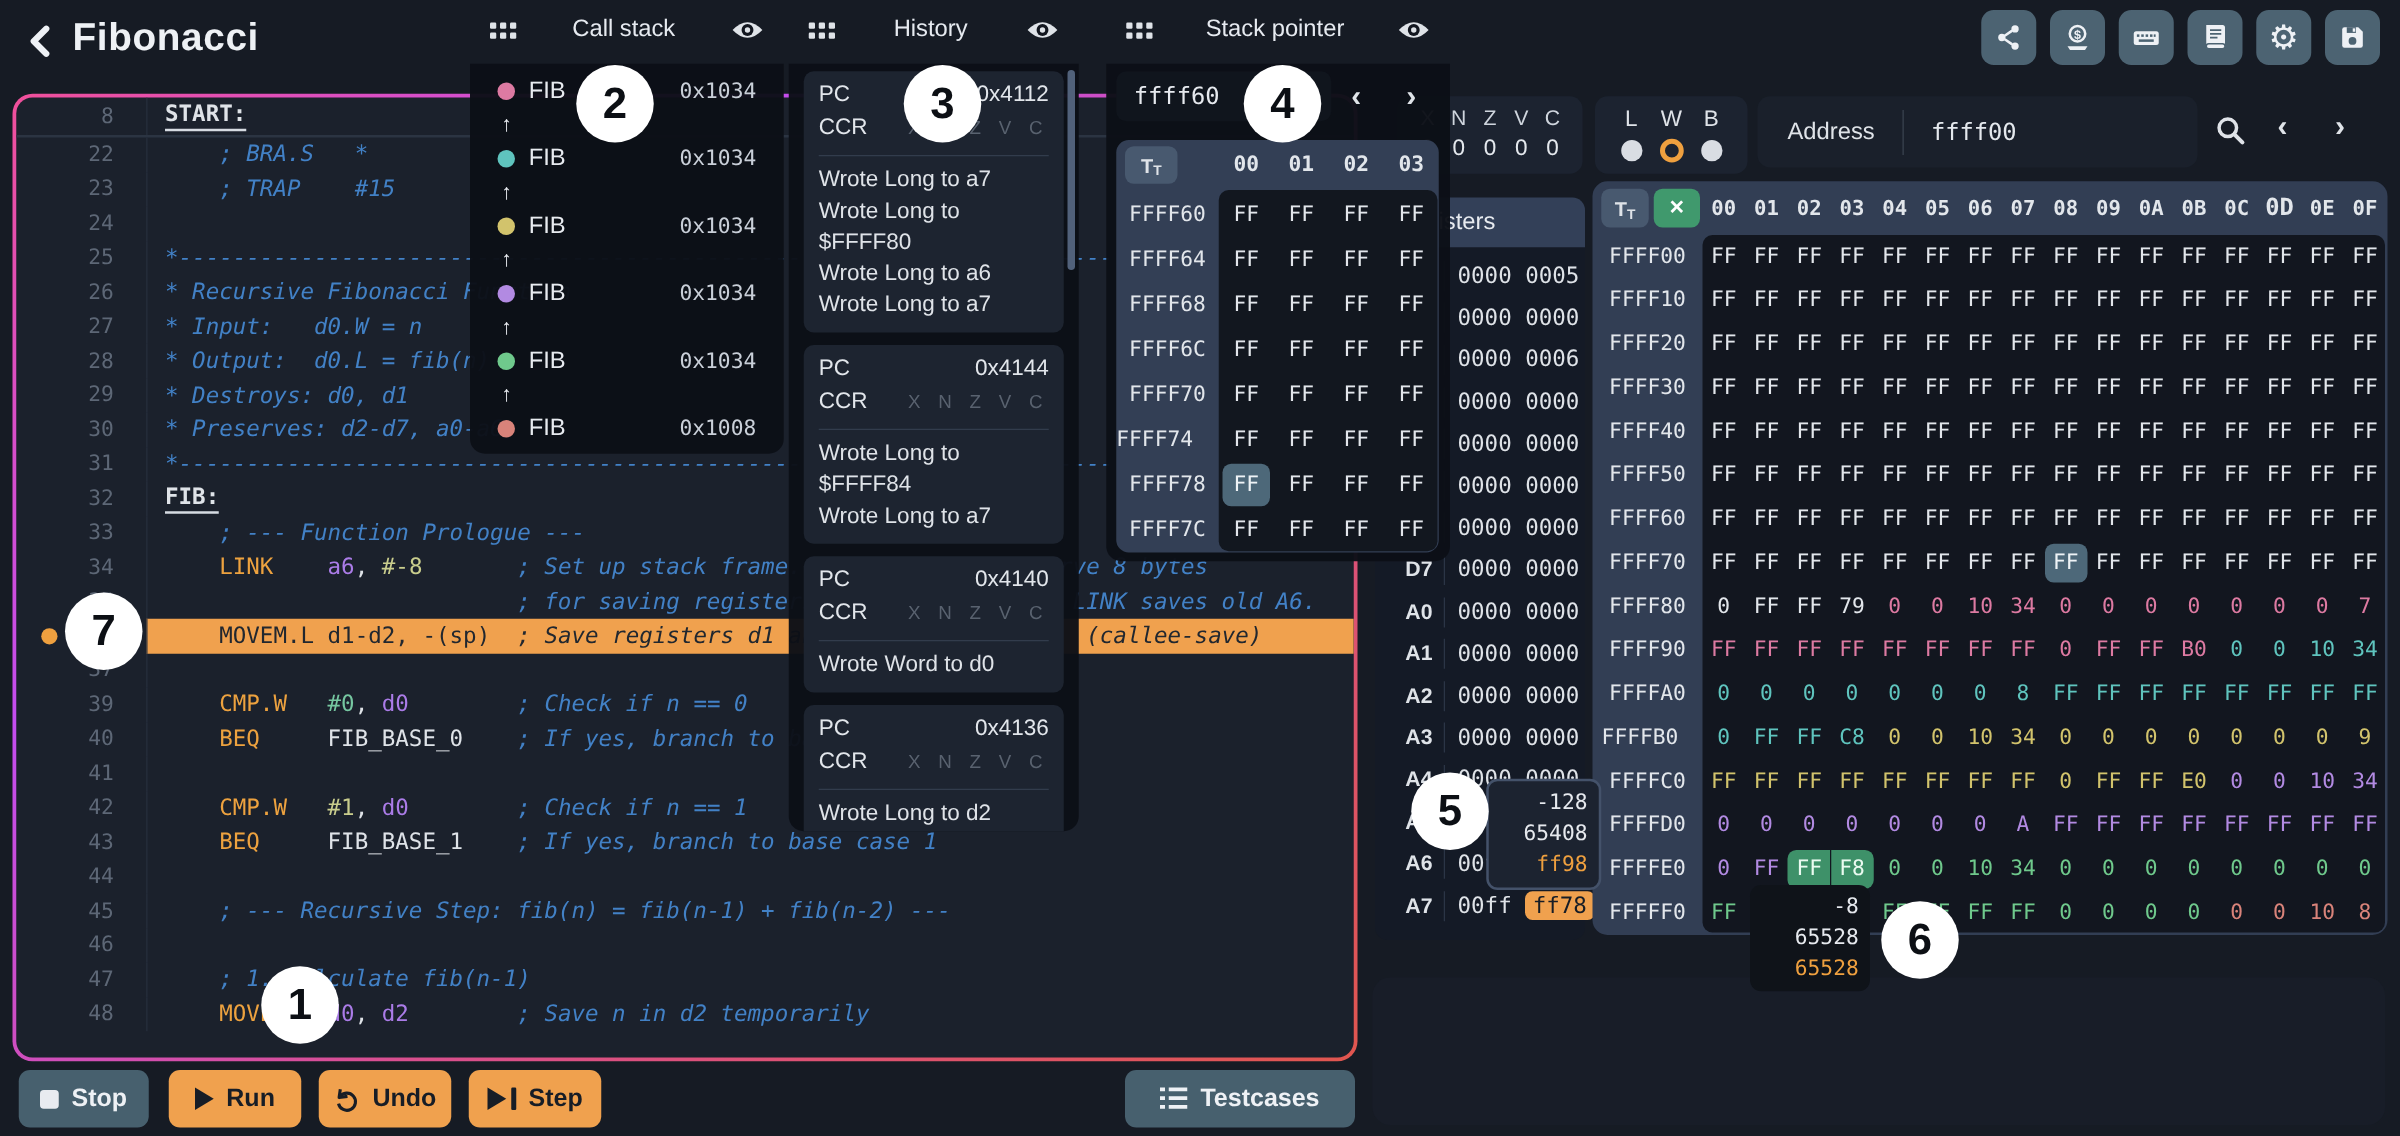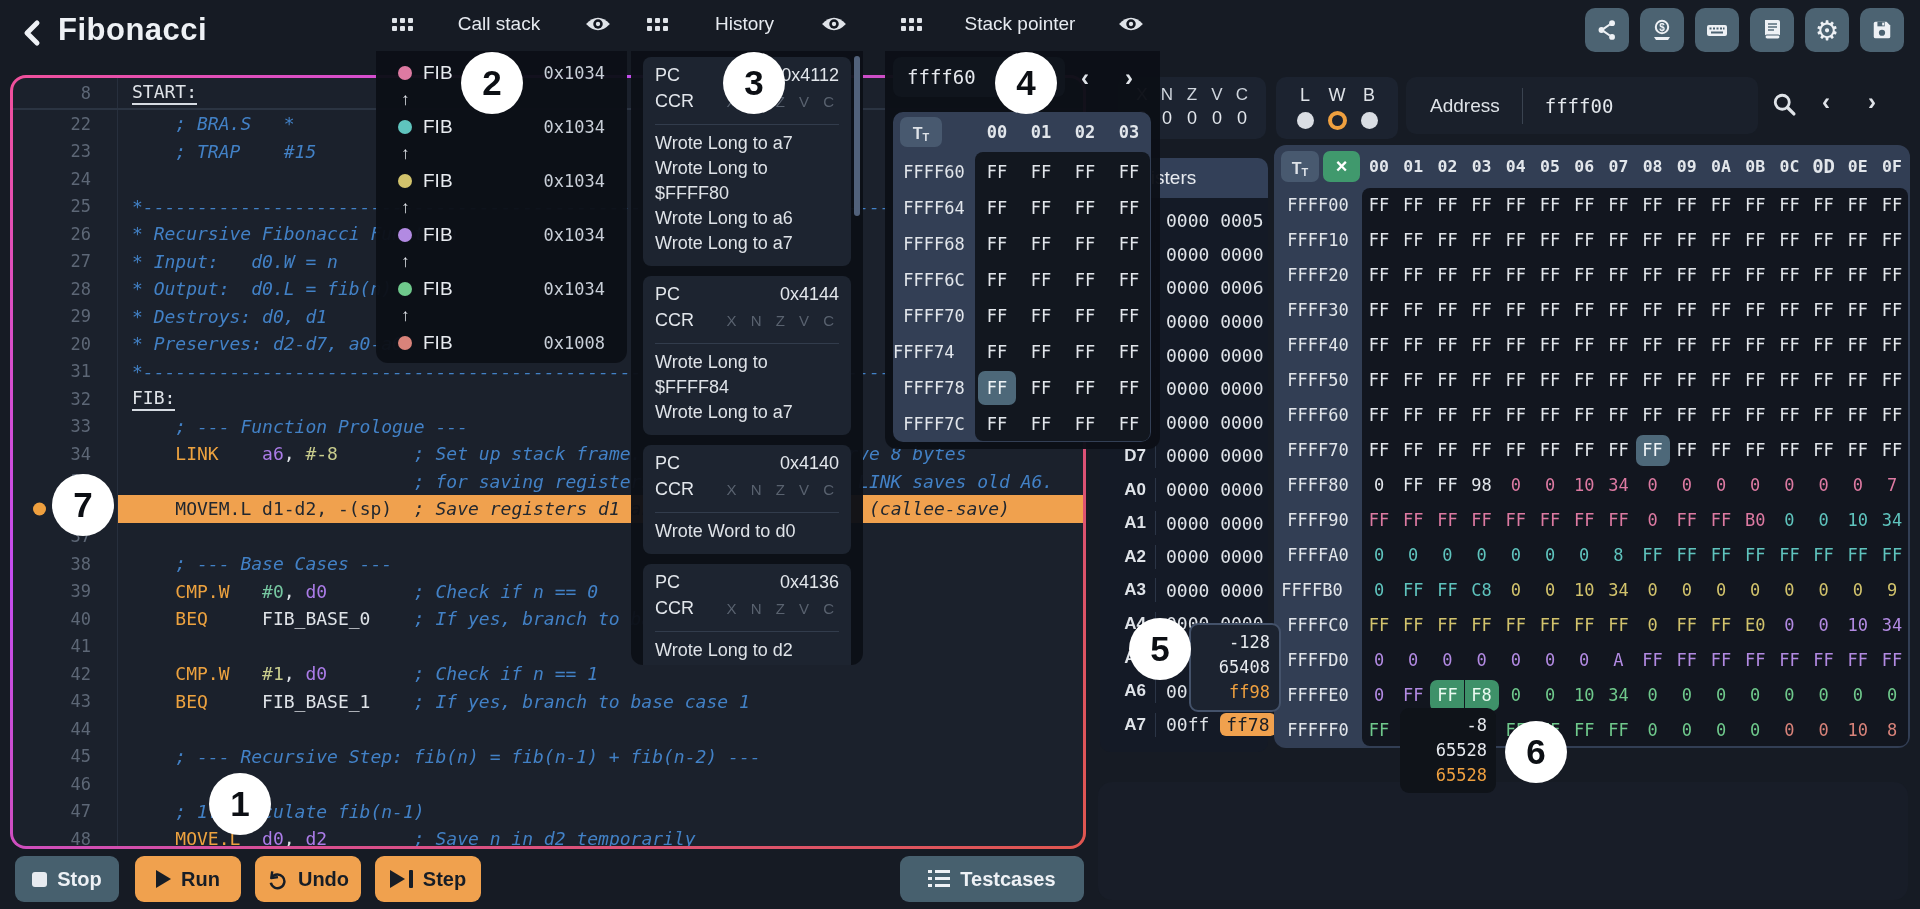--- a/index.html
+++ b/index.html
@@ -20,21 +20,21 @@
   .gut{width:104px;flex:none;position:relative;text-align:right;padding-right:26px;box-sizing:border-box;
     color:#5d6776;font:17px "DejaVu Sans Mono",monospace}
   .ccode{flex:1;height:100%;display:flex;align-items:center;border-left:1px solid #272f3d;padding-left:14px;
     font:18px "DejaVu Sans Mono",monospace;color:#dfe3e8;overflow:hidden}
   .ccode span{white-space:pre}
   .cm{color:#4281c6;font-style:italic}
   .ins{color:#eda23f}
   .reg{color:#ab7ce8}
   .im1{color:#76c7a1}
   .im2{color:#c9cd8d}
-  .lab{font-weight:normal;border-bottom:2px solid #d6dbe2;padding-bottom:1px}
+  .lab{font-weight:bold;border-bottom:2px solid #d6dbe2;padding-bottom:1px}
   .crow.hl .ccode{background:#f0a14e}
   .crow.hl .ccode span{color:#21272f}
   .bpdot{position:absolute;left:20px;top:50%;transform:translateY(-50%);width:13px;height:13px;border-radius:50%;background:#efa03f}
   
   .ctl{height:46px;border-radius:9px;display:flex;align-items:center;justify-content:center;gap:10px;
     font-size:20px;font-weight:bold;box-sizing:border-box}
   .ctl.slate{background:#47606e;color:#eef1f5}
   .ctl.orange{background:#f0a14e;color:#171d26}
   .stop-sq{width:15px;height:15px;border-radius:3px;background:#e8ebf0}
   .tri{width:0;height:0;border-top:9px solid transparent;border-bottom:9px solid transparent;border-left:15px solid #171d26}
@@ -196,21 +196,21 @@
           <span class="cm">* Output:  d0.L = fib(n)</span>
         </div>
       </div>
       <div class="crow">
         <div class="gut">29</div>
         <div class="ccode">
           <span class="cm">* Destroys: d0, d1</span>
         </div>
       </div>
       <div class="crow">
-        <div class="gut">20</div>
+        <div class="gut">30</div>
         <div class="ccode">
           <span class="cm">* Preserves: d2-d7, a0-a6</span>
         </div>
       </div>
       <div class="crow">
         <div class="gut">31</div>
         <div class="ccode">
           <span class="cm">*-----------------------------------------------------------------------------------</span>
         </div>
       </div>
@@ -256,27 +256,20 @@
           <span class="reg">d2</span>
           <span>, -(</span>
           <span class="reg">sp</span>
           <span>)  </span>
           <span class="cm">; Save registers d1 and d2 to the stack   (callee-save)</span>
         </div>
       </div>
       <div class="crow">
         <div class="gut">37</div>
         <div class="ccode"></div>
-      </div>
-      <div class="crow">
-        <div class="gut">38</div>
-        <div class="ccode">
-          <span>    </span>
-          <span class="cm">; --- Base Cases ---</span>
-        </div>
       </div>
       <div class="crow">
         <div class="gut">39</div>
         <div class="ccode">
           <span>    </span>
           <span class="ins">CMP.W   </span>
           <span class="im1">#0</span>
           <span>, </span>
           <span class="reg">d0</span>
           <span>        </span>
@@ -692,21 +685,21 @@
       <div class="tcell c-w" style="left: 430px; top: 290px; width: 34px; height: 31px; line-height: 31px; font-size: 17px;">FF</div>
       <div class="tcell c-w" style="left: 464.2px; top: 290px; width: 34px; height: 31px; line-height: 31px; font-size: 17px;">FF</div>
       <div class="tcell c-w" style="left: 498.4px; top: 290px; width: 34px; height: 31px; line-height: 31px; font-size: 17px;">FF</div>
       <div class="tcell c-w" style="left: 532.6px; top: 290px; width: 34px; height: 31px; line-height: 31px; font-size: 17px;">FF</div>
       <div class="tcell c-w" style="left: 566.8px; top: 290px; width: 34px; height: 31px; line-height: 31px; font-size: 17px;">FF</div>
       <div class="tcell c-w" style="left: 601px; top: 290px; width: 34px; height: 31px; line-height: 31px; font-size: 17px;">FF</div>
       <div class="tcell c-w" style="left: 0px; top: 323px; width: 88px; height: 35px; line-height: 35px; font-size: 17px;">FFFF80</div>
       <div class="tcell c-w" style="left: 88px; top: 325px; width: 34px; height: 31px; line-height: 31px; font-size: 17px;">0</div>
       <div class="tcell c-w" style="left: 122.2px; top: 325px; width: 34px; height: 31px; line-height: 31px; font-size: 17px;">FF</div>
       <div class="tcell c-w" style="left: 156.4px; top: 325px; width: 34px; height: 31px; line-height: 31px; font-size: 17px;">FF</div>
-      <div class="tcell c-w" style="left: 190.6px; top: 325px; width: 34px; height: 31px; line-height: 31px; font-size: 17px;">98</div>
+      <div class="tcell c-w" style="left: 190.6px; top: 325px; width: 34px; height: 31px; line-height: 31px; font-size: 17px;">79</div>
       <div class="tcell c-p" style="left: 224.8px; top: 325px; width: 34px; height: 31px; line-height: 31px; font-size: 17px;">0</div>
       <div class="tcell c-p" style="left: 259px; top: 325px; width: 34px; height: 31px; line-height: 31px; font-size: 17px;">0</div>
       <div class="tcell c-p" style="left: 293.2px; top: 325px; width: 34px; height: 31px; line-height: 31px; font-size: 17px;">10</div>
       <div class="tcell c-p" style="left: 327.4px; top: 325px; width: 34px; height: 31px; line-height: 31px; font-size: 17px;">34</div>
       <div class="tcell c-p" style="left: 361.6px; top: 325px; width: 34px; height: 31px; line-height: 31px; font-size: 17px;">0</div>
       <div class="tcell c-p" style="left: 395.8px; top: 325px; width: 34px; height: 31px; line-height: 31px; font-size: 17px;">0</div>
       <div class="tcell c-p" style="left: 430px; top: 325px; width: 34px; height: 31px; line-height: 31px; font-size: 17px;">0</div>
       <div class="tcell c-p" style="left: 464.2px; top: 325px; width: 34px; height: 31px; line-height: 31px; font-size: 17px;">0</div>
       <div class="tcell c-p" style="left: 498.4px; top: 325px; width: 34px; height: 31px; line-height: 31px; font-size: 17px;">0</div>
       <div class="tcell c-p" style="left: 532.6px; top: 325px; width: 34px; height: 31px; line-height: 31px; font-size: 17px;">0</div>

